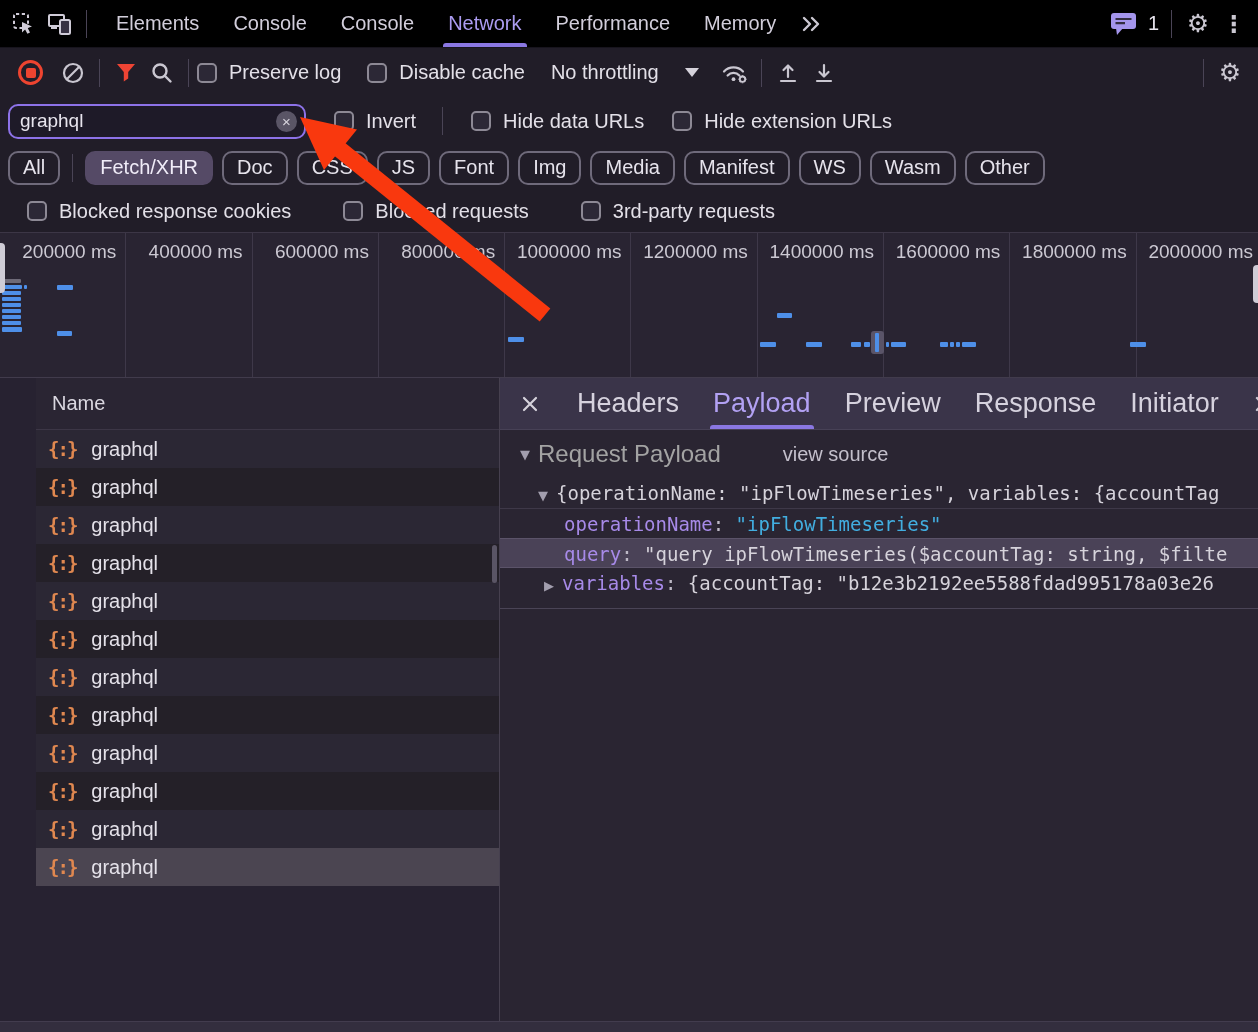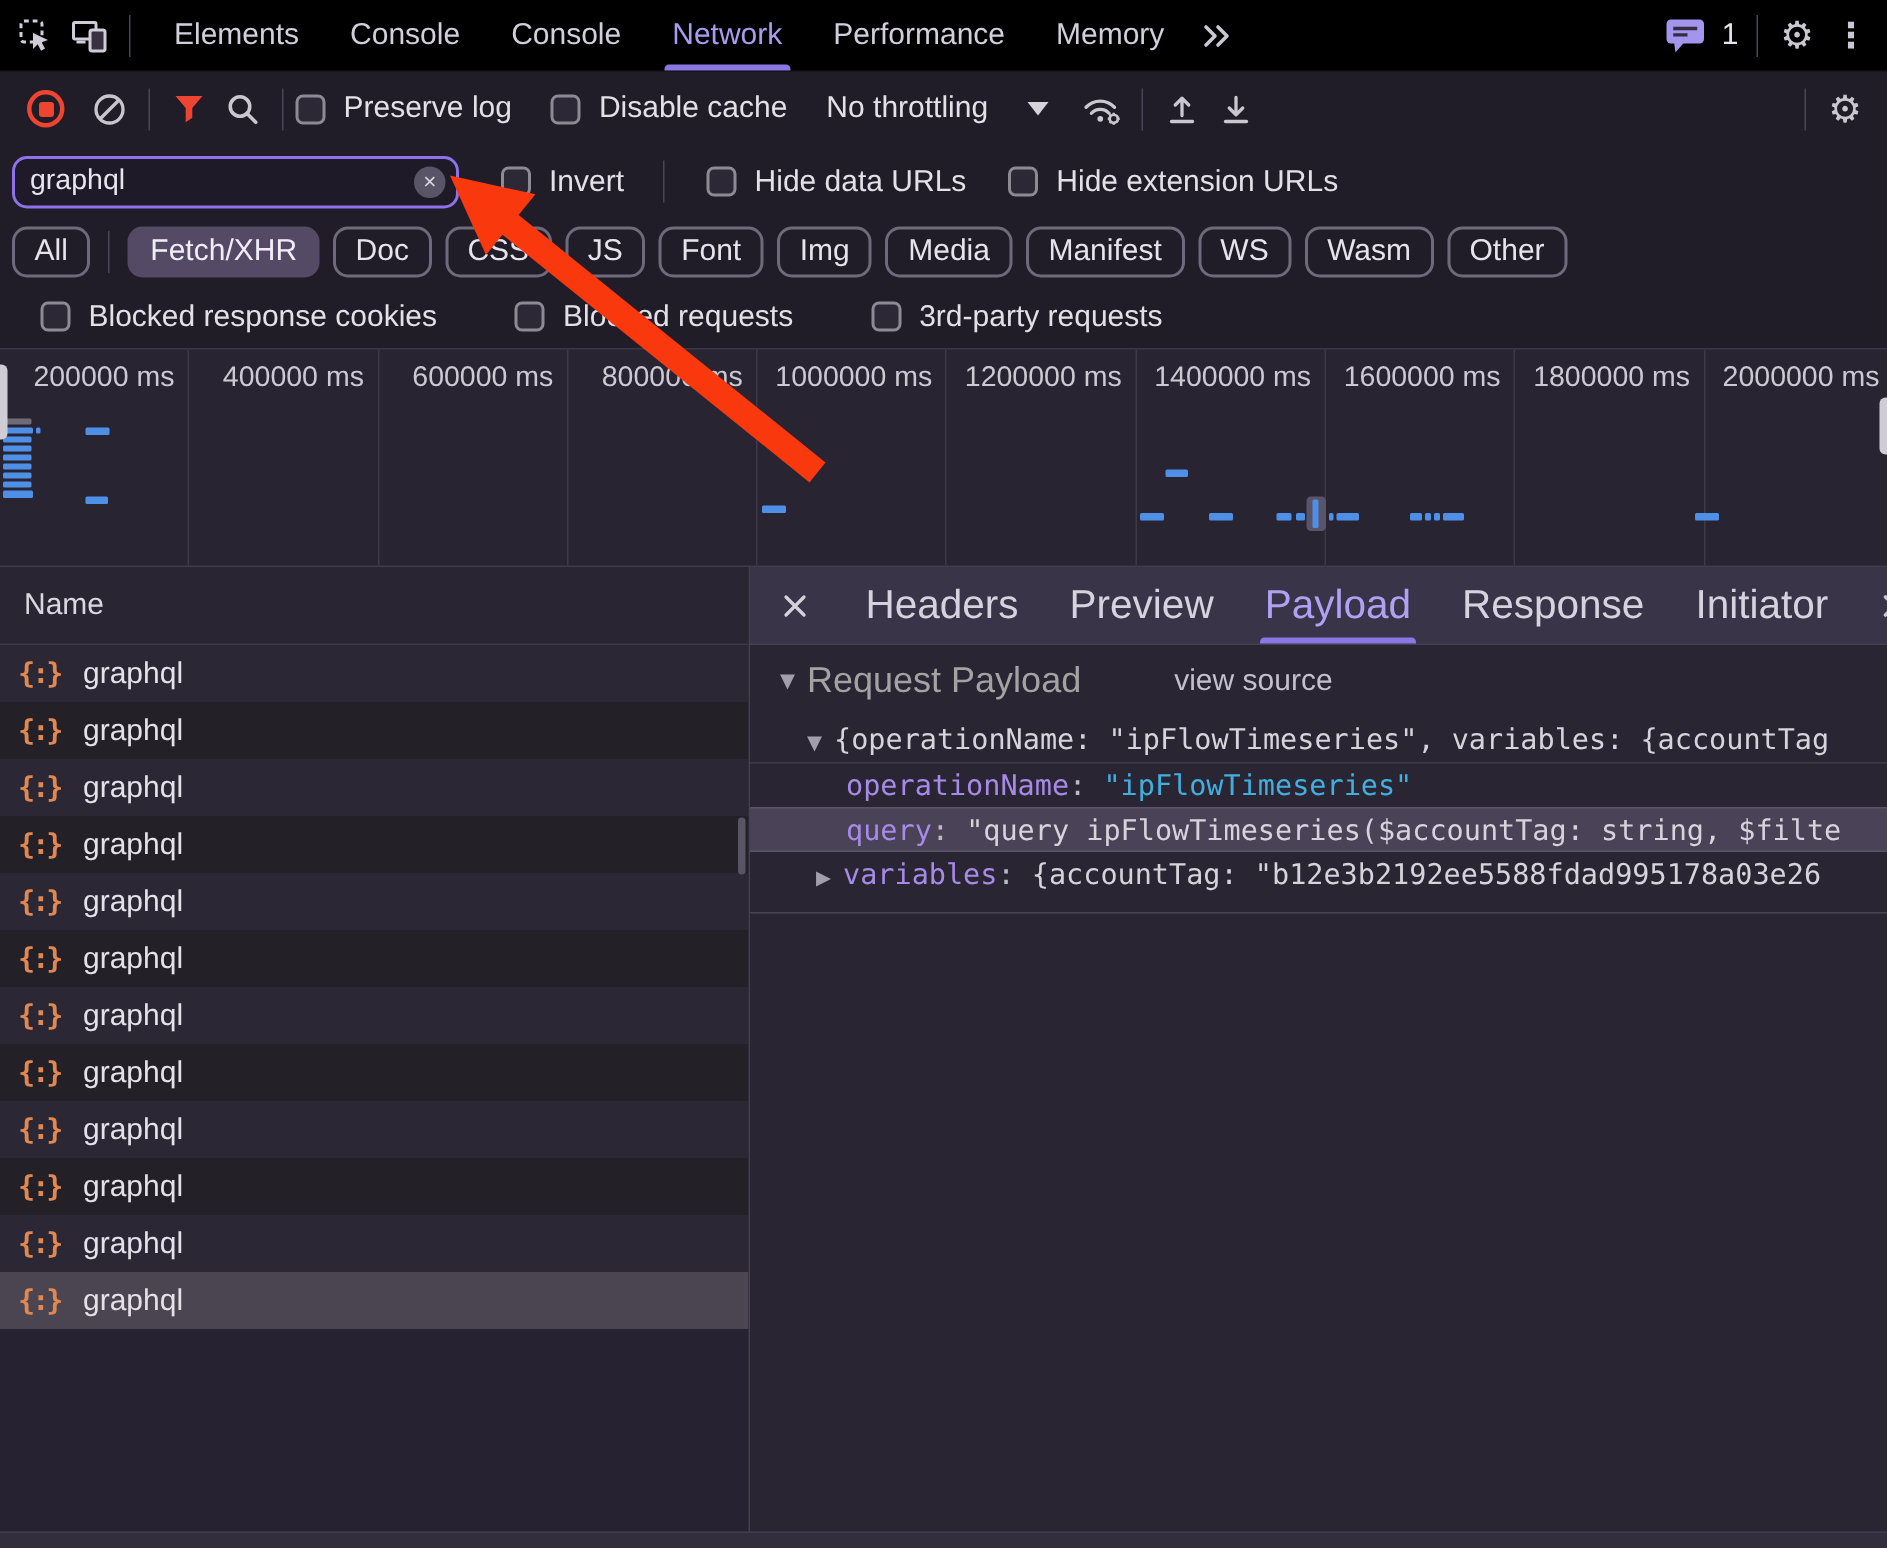--- a/index.html
+++ b/index.html
@@ -55,21 +55,21 @@
   .tl-cell { flex:0 0 126.3px; border-right:1px solid #3e3849; font-size:19px; color:#ccc9d3; text-align:right; padding:8px 9px 0 0; white-space:nowrap; overflow:hidden; }
   .tl-bars { position:absolute; inset:0; }
   .tl-bar { position:absolute; background:#4e8fe8; border-radius:1px; }
   .tl-marker { position:absolute; background:#5a5468; border-radius:3px; }
   .tl-marker .vline { position:absolute; left:4px; top:2px; width:4px; bottom:2px; background:#4e8fe8; border-radius:1px; }
   .tl-handle-left { position:absolute; left:0; top:10px; width:5px; height:50px; background:#cfccd6; border-radius:0 4px 4px 0; }
   .tl-handle-right { position:absolute; right:0; top:32px; width:5px; height:38px; background:#cfccd6; border-radius:4px 0 0 4px; }
 
   
   .main { display:flex; height:654px; position:relative; }
-  .name-panel { width:500px; flex:0 0 500px; border-right:1px solid #46404f; display:flex; flex-direction:column; background:#272231; position:relative; }
+  .name-panel { width:500px; flex:0 0 500px; border-right:1px solid #46404f; display:flex; flex-direction:column; background:#272231; position:relative;padding-left:36px; }
   .name-header { height:52px; flex:0 0 52px; display:flex; align-items:center; padding-left:16px; font-size:20px; color:#dad7e0; border-bottom:1px solid #3c3646; background:#2a2533; }
   .req-rows { flex:1; overflow:hidden; }
   .req-row { height:38px; display:flex; align-items:center; gap:15px; padding-left:12px; font-size:20px; color:#e4e1e9; }
   .req-row.odd { background:#2b2734; }
   .req-row.even { background:#242028; }
   .req-row.selected { background:#4b4551; }
   .req-icon { color:#e08850; font-family:"DejaVu Sans Mono",monospace; font-size:19px; font-weight:bold; letter-spacing:-2px; }
   .name-scroll { position:absolute; right:2px; top:167px; width:5px; height:38px; background:#5a5565; border-radius:3px; }
 
   
@@ -367,22 +367,22 @@
     </div>
 
     <div class="details">
       <div class="det-tabs" id="det-tabs">
         <span class="det-close">
           <svg class="ic" width="20" height="20" viewBox="0 0 20 20">
             <path d="M4 4 L16 16 M16 4 L4 16" stroke="#d5d2db" stroke-width="2.2" stroke-linecap="round"></path>
           </svg>
         </span>
       <div class="det-tab">Headers</div>
+          <div class="det-tab active">Payload</div>
           <div class="det-tab">Preview</div>
-          <div class="det-tab active">Payload</div>
           <div class="det-tab">Response</div>
           <div class="det-tab">Initiator</div>
           <span class="icon-btn det-chevrons">
             <svg class="ic" width="26" height="20" viewBox="0 0 26 20">
               <path d="M6 4 L12 10 L6 16" fill="none" stroke="#cac7d1" stroke-width="2.4" stroke-linecap="round" stroke-linejoin="round"></path>
               <path d="M14 4 L20 10 L14 16" fill="none" stroke="#cac7d1" stroke-width="2.4" stroke-linecap="round" stroke-linejoin="round"></path>
             </svg>
           </span>
         </div>
       <div class="payload">

